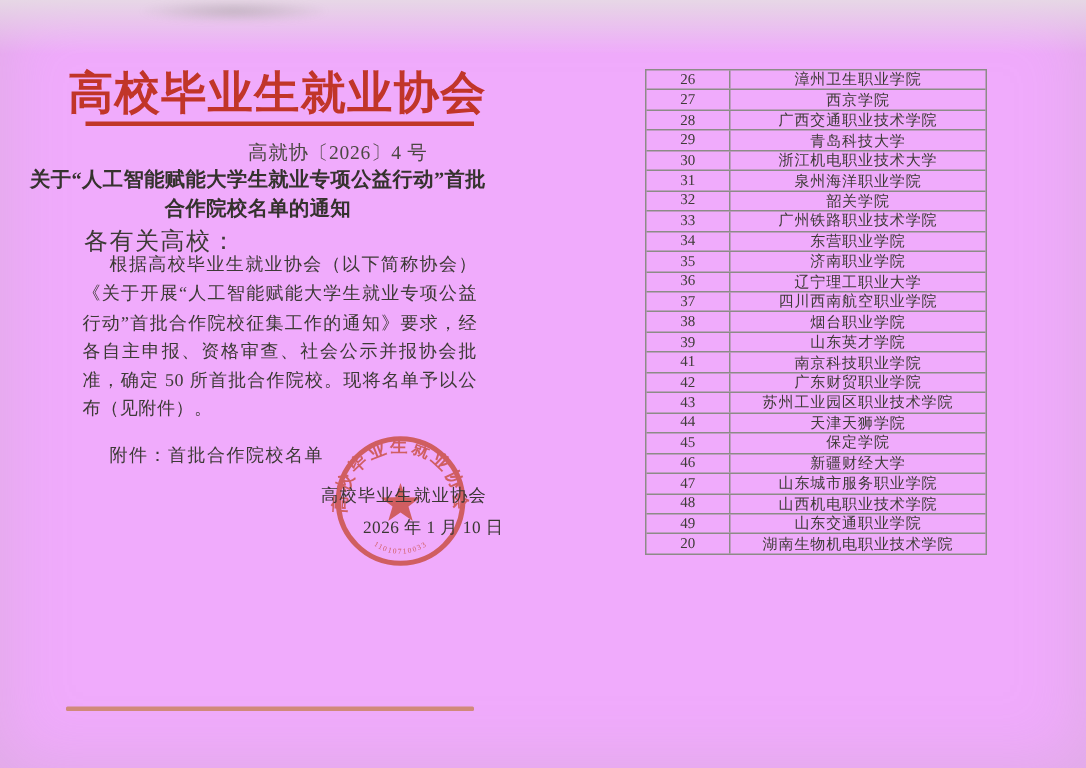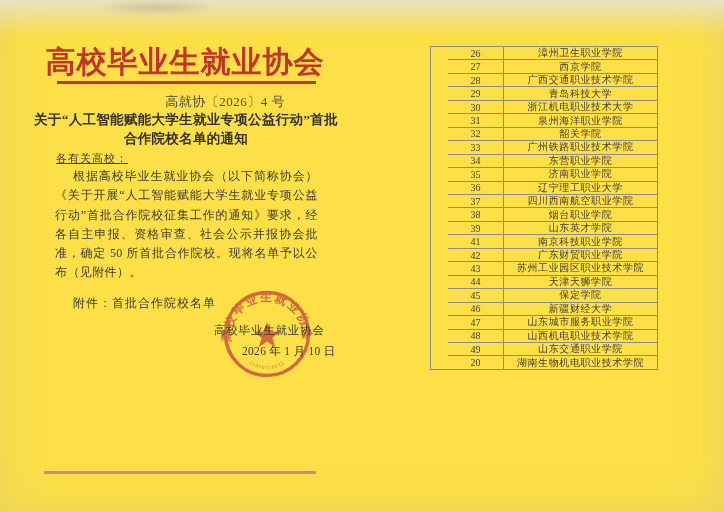--- a/index.html
+++ b/index.html
@@ -5,21 +5,21 @@
   * { margin: 0; padding: 0; box-sizing: border-box; }
   html, body { width: 724px; height: 512px; }
   body {
     font-family: "Liberation Serif", "DejaVu Serif", serif;
     background: #f1f0ed;
     overflow: hidden;
   }
   .page {
     position: relative;
     width: 724px; height: 512px;
-    background: #fde047;
+    background: #f0abfc;
     box-shadow: inset 0 0 46px rgba(175,172,165,0.28);
     overflow: hidden;
   }
   .top-shade {
     position: absolute; left: 0; top: 0; right: 0; height: 36px;
     background: linear-gradient(#e7e6e3, rgba(231,230,227,0));
     opacity: .75; pointer-events: none;
   }
   .smudge {
     position: absolute; left: 92px; top: 0; width: 128px; height: 15px;
@@ -32,27 +32,27 @@
     position: absolute; left: 40px; top: 42px; width: 290px;
     text-align: center; font-size: 30px; font-weight: 700;
     letter-spacing: 1px; white-space: nowrap;
   }
   .rule-top  { position: absolute; left: 57px;  top: 81px;  width: 259px; height: 2.5px; }
   .doc-number {
     position: absolute; left: 95px; top: 93px; width: 190px;
     text-align: right; font-size: 13px; color: #4b4742; letter-spacing: .5px;
   }
   .notice-title {
-    position: absolute; left: 34px; top: 110px; width: 304px;
+    position: absolute; left: 20px; top: 110px; width: 304px;
     text-align: center; font-size: 13.5px; font-weight: 700;
     color: #35322e; line-height: 19px; letter-spacing: .3px;
   }
   .salutation {
     position: absolute; left: 56px; top: 151px;
-    font-size: 11px; color: #3d3a36; letter-spacing: 1px; text-decoration: underline;
+    font-size: 16px; color: #3d3a36; letter-spacing: 1px;
   }
   .body-para {
     position: absolute; left: 55px; top: 167px; width: 263px;
     font-size: 12px; line-height: 19.3px; color: #3d3a36;
     text-align: justify; text-indent: 18px; letter-spacing: .4px;
     text-justify: inter-ideograph;
   }
   .attachment {
     position: absolute; left: 73px; top: 267px;
     font-size: 12px; color: #3d3a36; letter-spacing: 1px; margin-top: 28px;
@@ -69,21 +69,21 @@
     position: absolute; left: 219px; top: 286px; z-index: 2;
   }
   .rule-bottom {
     position: absolute; left: 44px; top: 471px; width: 272px; height: 2.5px;
     border-radius: 1px;
   }
 
   
   .table {
     position: absolute; left: 430px; top: 46px; width: 228px; height: 324px;
-    border: 1px solid #8d8b88; display: flex; flex-direction: column; padding-left: 17px;
+    border: 1px solid #8d8b88; display: flex; flex-direction: column;
   }
   .trow { flex: 1; display: flex; border-top: 1px solid #8d8b88; position: relative; min-height: 0; }
   .trow:first-child { border-top: none; }
   .cell {
     display: flex; align-items: center; justify-content: center;
     font-size: 10px; color: #3e3b37; overflow: hidden; white-space: nowrap;
   }
   .num { width: 56px; border-right: 1px solid #8d8b88; flex: none; }
   .sch { flex: 1; letter-spacing: .6px; }
   .hl-underline {

